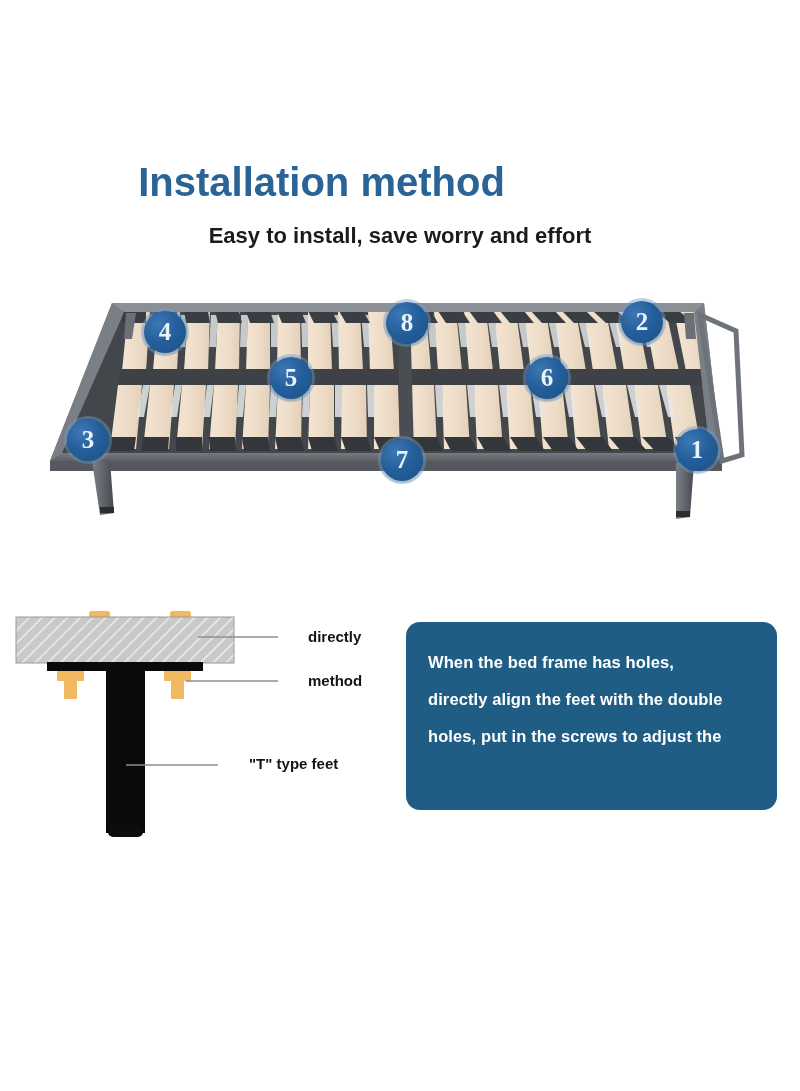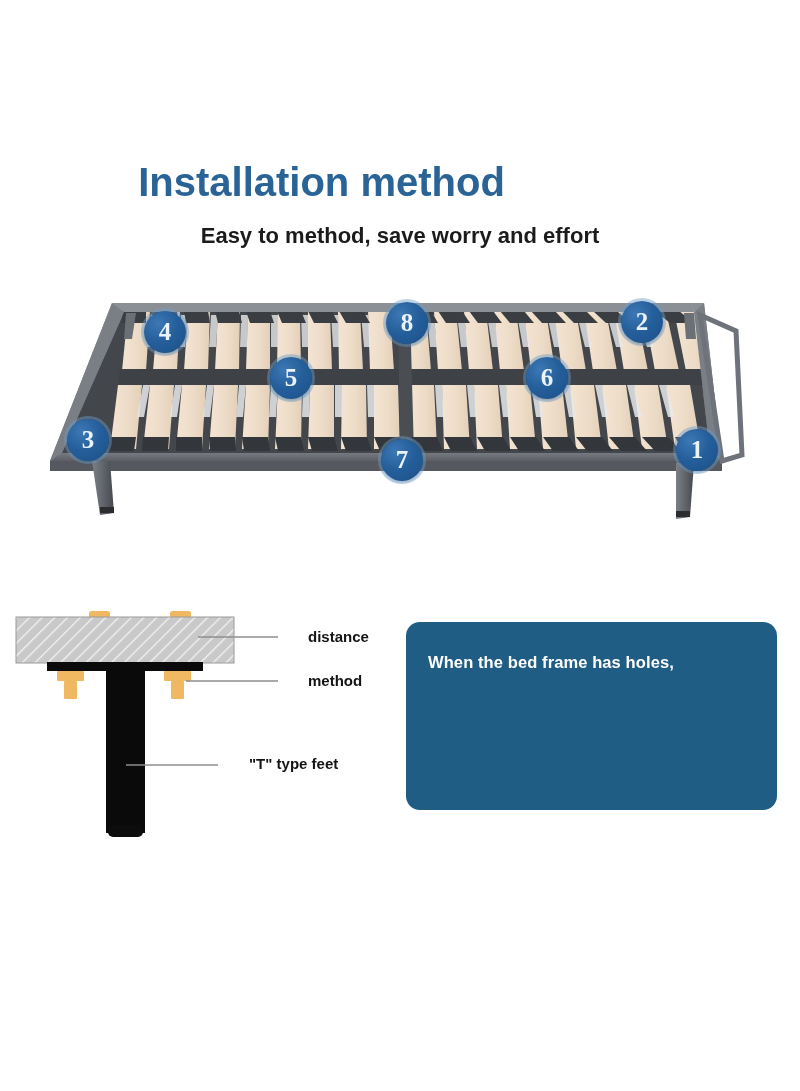--- a/index.html
+++ b/index.html
@@ -101,21 +101,21 @@
     font-size: 16.5px;
     font-weight: bold;
     line-height: 2.25;
     letter-spacing: 0.1px;
   }
 </style>
 </head>
 <body>
 
 <div class="page-title">Installation method</div>
-<div class="page-subtitle">Easy to method, save worry and effort</div>
+<div class="page-subtitle">Easy to install, save worry and effort</div>
 
 <div class="bed-stage">
   <svg class="bed-svg" width="800" height="250" viewBox="0 0 800 250">
     <defs>
       <linearGradient id="metalTop" x1="0" y1="0" x2="0" y2="1">
         <stop offset="0%" stop-color="#8d9199"></stop>
         <stop offset="100%" stop-color="#62666d"></stop>
       </linearGradient>
       <linearGradient id="metalSide" x1="0" y1="0" x2="0" y2="1">
         <stop offset="0%" stop-color="#767a81"></stop>
@@ -331,19 +331,21 @@
     <rect x="108" y="230" width="35" height="12" rx="5" fill="#0d0d0d"></rect>
 
     <g stroke="#8e8e8e" stroke-width="1.6">
       <line x1="198" y1="42" x2="278" y2="42"></line>
       <line x1="186" y1="86" x2="278" y2="86"></line>
       <line x1="126" y1="170" x2="218" y2="170"></line>
     </g>
   </svg>
 </div>
 
-<div class="tech-label lbl-bedstead">distance</div>
+<div class="tech-label lbl-bedstead">directly</div>
 <div class="tech-label lbl-screw">method</div>
 <div class="tech-label lbl-feet">"T" type feet</div>
 
 <div class="note-box">
   <div class="note-text">When the bed frame has holes,</div>
+  <div class="note-text">directly align the feet with the double</div>
+  <div class="note-text">holes, put in the screws to adjust the</div>
 </div>
 
 </body></html>

